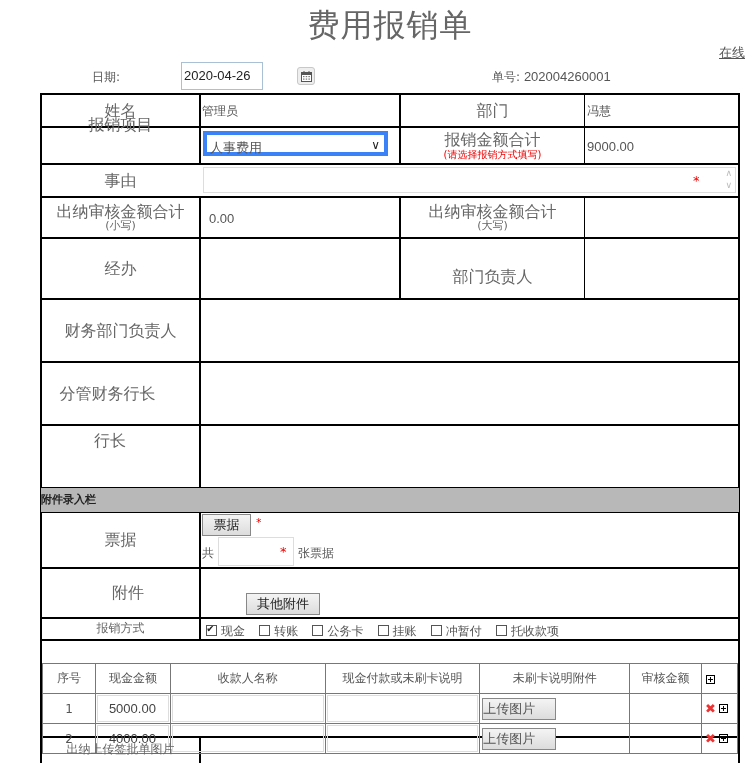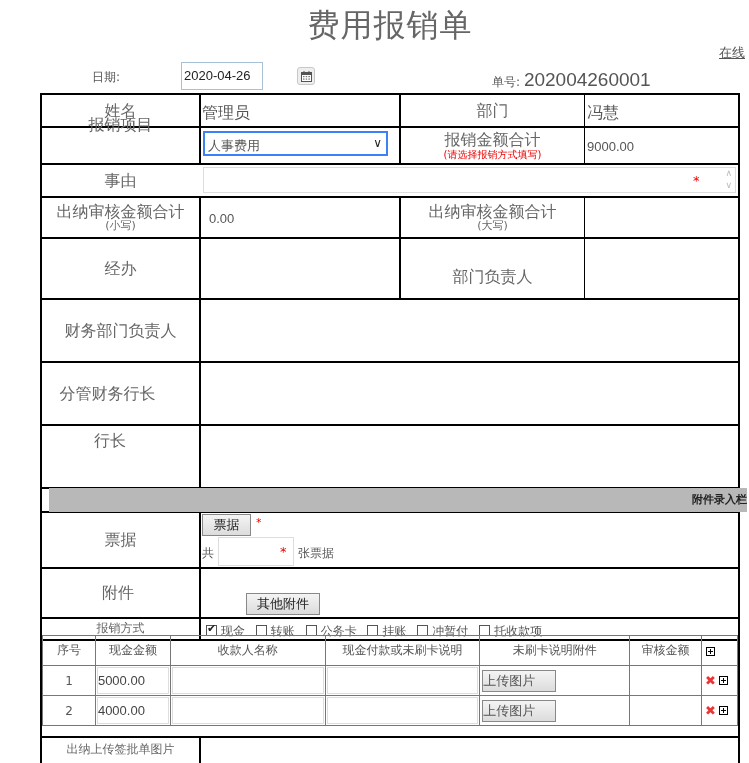--- a/index.html
+++ b/index.html
@@ -7,47 +7,47 @@
          font-family: "DejaVu Sans", "Liberation Sans", sans-serif; color: #555; }
   .abs { position: absolute; }
   .title { left: 0; width: 780px; top: 4px; text-align: center; font-size: 32px; color: #666; letter-spacing: 1px; }
   .online-link { left: 719px; top: 44px; font-size: 13px; color: #555; text-decoration: underline; white-space: nowrap; }
   .date-label { left: 92px; top: 69px; font-size: 12px; color: #555; }
   .date-input { left: 181px; top: 62px; width: 82px; height: 28px; border: 1px solid #a9c1d6; box-sizing: border-box;
                 font-size: 13px; color: #222; padding: 5px 0 0 2px; font-family: "Liberation Sans", sans-serif; }
   .cal-btn { left: 297px; top: 67px; width: 18px; height: 18px; border: 1px solid #c8c8c8; border-radius: 3px; background: #eee;
              box-sizing: border-box; display: flex; align-items: center; justify-content: center; }
   .docno { left: 492px; top: 69px; font-size: 12px; color: #555; }
-  .docno span { font-family: "Liberation Sans", sans-serif; font-size: 19px; }
+  .docno span { font-family: "Liberation Sans", sans-serif; font-size: 13px; }
 
   .grid-line { position: absolute; background: #000; }
   .cell-label { position: absolute; display: flex; flex-direction: column; align-items: center; justify-content: center;
                 text-align: center; color: #666; font-size: 16px; line-height: 1.1; }
   .cell-label .sub { font-size: 11px; color: #666; }
   .cell-label .sub-red { font-size: 10px; color: #e00; }
-  .val { position: absolute; font-size: 16px; color: #555; }
-  .select { position: absolute; left: 203px; top: 131px; width: 185px; height: 25px; border: 2px solid #3b82f6; box-sizing: border-box;
+  .val { position: absolute; font-size: 12px; color: #555; }
+  .select { position: absolute; left: 203px; top: 131px; width: 185px; height: 25px; border: 4px solid #3b82f6; box-sizing: border-box;
             font-size: 13px; color: #555; padding: 4px 0 0 3px; }
   .select .chev { position: absolute; right: 4px; top: 3px; font-size: 12px; color: #222; }
   .textarea { position: absolute; left: 203px; top: 167px; width: 533px; height: 26px; border: 1px solid #ddd; box-sizing: border-box; }
   .req { color: #e00; font-size: 13px; }
   .section-bar { position: absolute; left: 41px; top: 488px; width: 698px; height: 24px; background: #b8b8b8;
-                 text-align: right; font-size: 11px; font-weight: bold; color: #222; line-height: 24px; margin-left: 8px; }
+                 text-align: left; font-size: 11px; font-weight: bold; color: #222; line-height: 24px; }
   .btn { position: absolute; background: linear-gradient(#f4f4f4, #dcdcdc); border: 1px solid #888; box-sizing: border-box;
          font-size: 13px; color: #222; text-align: center; }
   .small-input { position: absolute; border: 1px solid #ddd; box-sizing: border-box; background: #fff; }
   .cb { display: inline-block; width: 11px; height: 11px; border: 1px solid #555; box-sizing: border-box; vertical-align: -1px;
         margin-right: 4px; position: relative; background: #fff; }
   .cb.checked::after { content: "✔"; position: absolute; left: 0px; top: -4px; font-size: 11px; color: #222; }
-  .payment-row { position: absolute; left: 206px; top: 623px; font-size: 12px; color: #555; white-space: nowrap; }
+  .payment-row { position: absolute; left: 206px; top: 623px; font-size: 12px; color: #555; white-space: nowrap; font-family: Liberation Mono, monospace; }
   .payment-row .opt { margin-right: 7px; }
 
-  table.detail { position: absolute; left: 42px; top: 635px; width: 696px; border-collapse: collapse; font-size: 12px; color: #555; }
+  table.detail { position: absolute; left: 42px; top: 663px; width: 696px; border-collapse: collapse; font-size: 12px; color: #555; }
   table.detail td, table.detail th { border: 1px solid #777; height: 29px; padding: 0; text-align: center; font-weight: normal; }
-  .cellinp { border: 1px solid #ddd; height: 27px; box-sizing: border-box; margin: 0 1px; text-align: left; padding: 5px 1px 0 0;
+  .cellinp { border: 1px solid #ddd; height: 27px; box-sizing: border-box; margin: 0 1px; text-align: center; padding: 5px 1px 0 0;
              font-size: 13px; color: #444; font-family: "Liberation Sans", sans-serif; }
   .upbtn { display: inline-block; width: 74px; height: 22px; line-height: 20px; background: linear-gradient(#f4f4f4, #dcdcdc);
            border: 1px solid #888; box-sizing: border-box; font-size: 13px; color: #555; }
   .plus { display: inline-block; width: 9px; height: 9px; border: 1px solid #000; box-sizing: border-box; position: relative; vertical-align: middle; }
   .plus::before { content: ""; position: absolute; left: 1px; right: 1px; top: 3px; height: 1px; background: #000; }
   .plus::after { content: ""; position: absolute; top: 1px; bottom: 1px; left: 3px; width: 1px; background: #000; }
   .del { color: #e33; font-weight: bold; font-size: 13px; margin-right: 3px; vertical-align: middle; }
 </style>
 </head>
 <body>
@@ -151,21 +151,21 @@
 <div class="cell-label" style="left:42px;top:513px;width:157px;height:54px">票据</div>
 <div class="btn" style="left:202px;top:514px;width:49px;height:22px;line-height:20px">票据</div>
 <span class="req abs" style="left:256px;top:516px;font-size:11px">*</span>
 <span class="abs" style="left:202px;top:545px;font-size:12px;color:#555">共</span>
 <div class="small-input" style="left:218px;top:537px;width:76px;height:29px">
   <span></span>
   <span class="req" style="position:absolute;left:61px;top:6px">*</span>
 </div>
 <span class="abs" style="left:298px;top:545px;font-size:12px;color:#555">张票据</span>
 
-<div class="cell-label" style="left:42px;top:569px;width:152px;height:48px">附件</div>
+<div class="cell-label" style="left:52px;top:569px;width:152px;height:48px">附件</div>
 <div class="btn" style="left:246px;top:593px;width:74px;height:22px;line-height:20px">其他附件</div>
 
 <div class="cell-label" style="left:42px;top:619px;width:157px;height:20px;font-size:12px">报销方式</div>
 <div class="payment-row">
   <span class="opt"><span class="cb checked"></span><span>现金</span></span>
   <span class="opt"><span class="cb"></span><span>转账</span></span>
   <span class="opt"><span class="cb"></span><span>公务卡</span></span>
   <span class="opt"><span class="cb"></span><span>挂账</span></span>
   <span class="opt"><span class="cb"></span><span>冲暂付</span></span>
   <span class="opt"><span class="cb"></span><span>托收款项</span></span>

